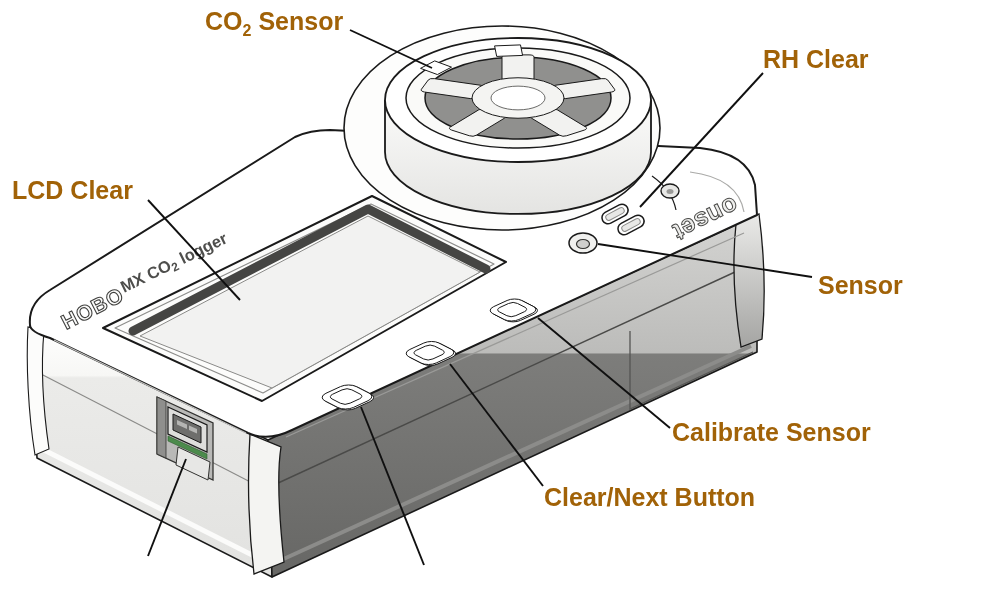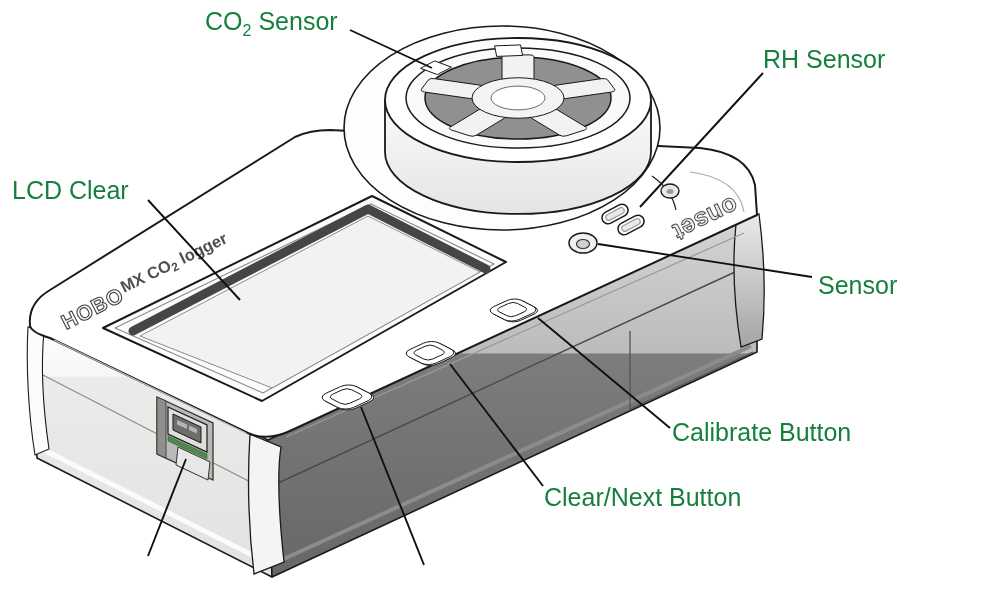--- a/index.html
+++ b/index.html
@@ -7,22 +7,22 @@
     position:relative;
     width:985px;height:605px;
     background:#ffffff;
     font-family:"Liberation Sans", sans-serif;
     overflow:hidden;
   }
   .stage svg{position:absolute;left:0;top:0;}
   .callout{
     position:absolute;
     font-size:25px;
-    font-weight:400;
-    color:#15803d;
+    font-weight:700;
+    color:#a16207;
     white-space:nowrap;
     line-height:1.1;
   }
   .callout sub{font-size:16px;line-height:0;}
   .callout .sp{margin-left:7px;}
   .callout .line2{display:block;margin-top:8px;}
 </style>
 </head>
 <body>
 
@@ -165,27 +165,27 @@
       <line x1="543" y1="486" x2="450" y2="364"></line>
       <line x1="424" y1="565" x2="361" y2="407"></line>
       <line x1="148" y1="556" x2="186" y2="459"></line>
     </g>
   </svg>
 
   <div class="callout" style="left:205px;top:8px;">
     <span>CO</span><sub>2</sub><span class="sp">Sensor</span>
   </div>
 
-  <div class="callout" style="left:763px;top:46px;">RH Sensor</div>
+  <div class="callout" style="left:763px;top:46px;">RH Clear</div>
 
   <div class="callout" style="left:12px;top:177px;">LCD Clear</div>
 
   <div class="callout" style="left:818px;top:264px;">
     <span class="line2">Sensor</span>
   </div>
 
-  <div class="callout" style="left:672px;top:419px;">Calibrate Button</div>
+  <div class="callout" style="left:672px;top:419px;">Calibrate Sensor</div>
 
   <div class="callout" style="left:544px;top:484px;">Clear/Next Button</div>
 
 
 
 </div>
 
 </body></html>

